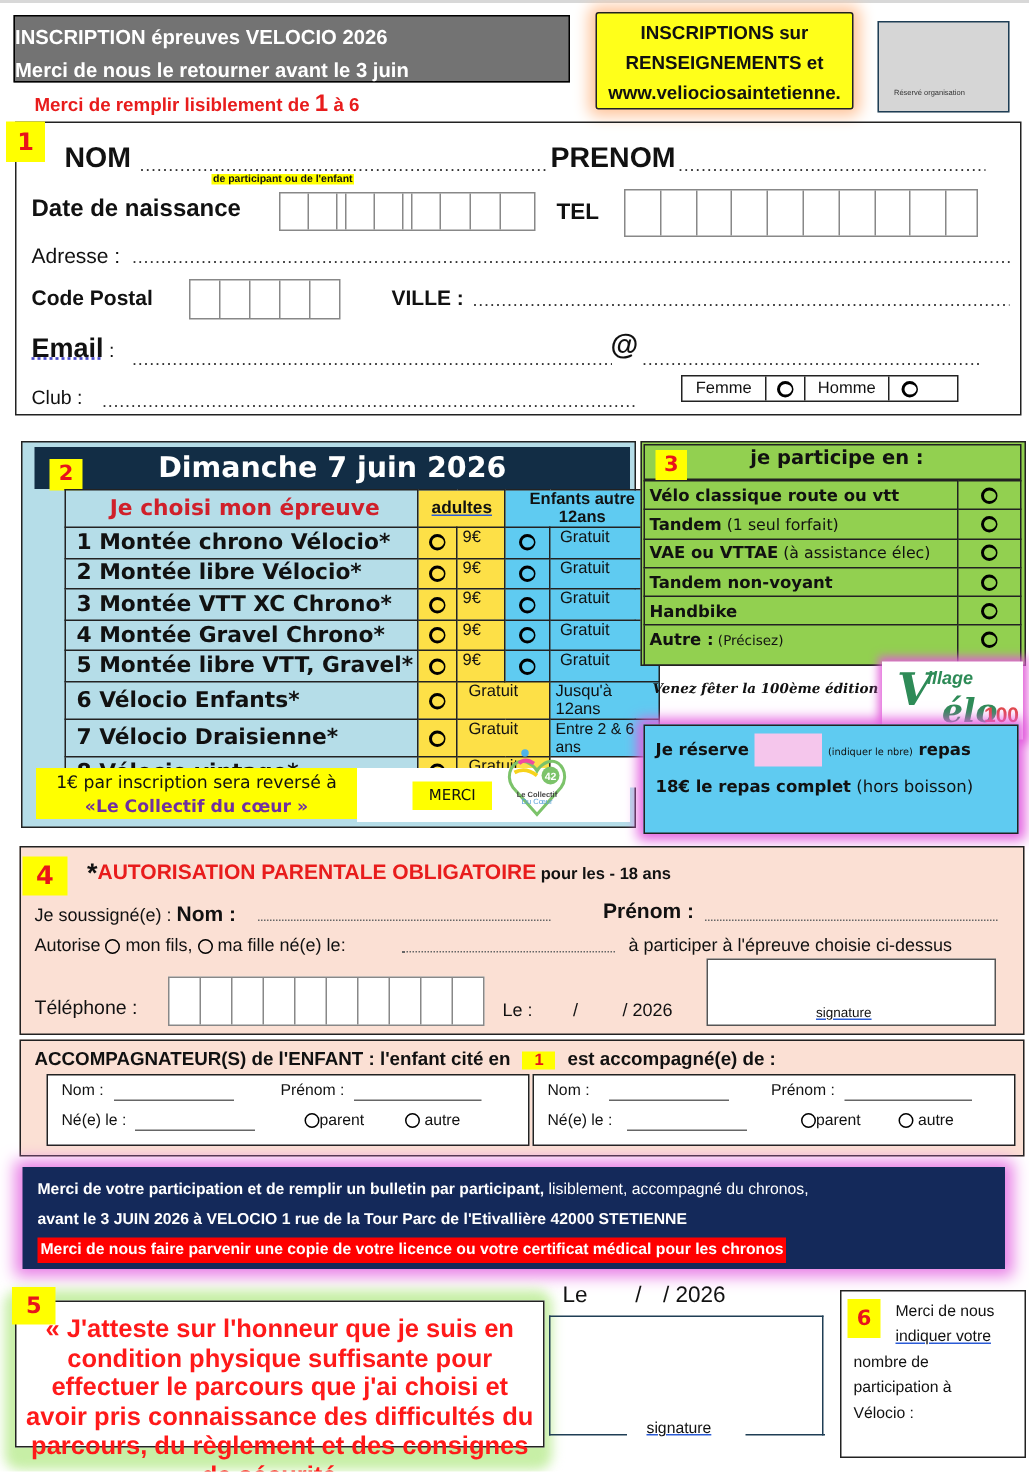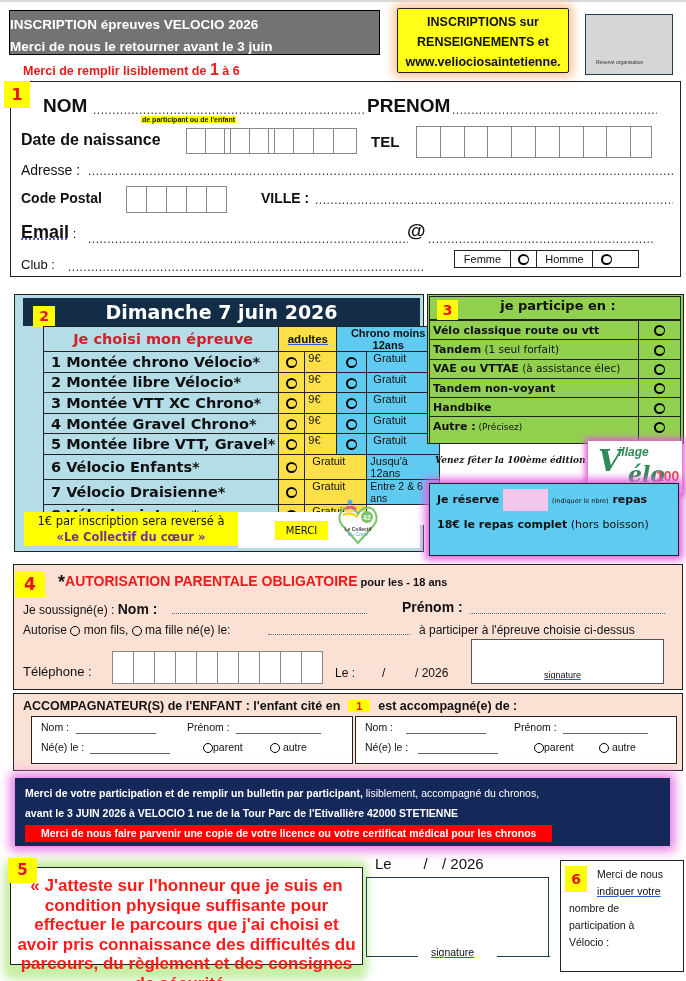--- a/index.html
+++ b/index.html
@@ -86,21 +86,21 @@
 
   
   .sec-acc { left:13px; top:693px; width:670px; height:78px; background:#fbe0d4; border:1.5px solid #222; }
   .acc-title { left:23px; top:699px; font-weight:bold; font-size:12.5px; white-space:nowrap; }
   .acc-title .ba { display:inline-block; background:#ffff00; color:#e8141b; width:22px; text-align:center; font-size:11px; margin:0 8px; }
   .acc-box { width:322px; height:48px; background:#fff; border:1.5px solid #222; font-size:10.5px; }
   .acc-box .r { position:absolute; white-space:nowrap; }
 
   
   .banner { left:15px; top:778px; width:655px; height:68px; background:#14295a; color:#fff; font-size:10.5px; padding:5px 10px; line-height:20px; box-shadow:0 0 10px 5px #e87ee6; }
-  .banner .red { background:#ff0000; font-weight:bold; padding:0 16px; display:inline-block; line-height:17px; }
+  .banner .red { background:#ff0000; font-weight:bold; padding:0 2px; display:inline-block; line-height:17px; }
 
   
   .sec5-shadow { left:3px; top:860px; width:365px; height:120px; background:#c7efa6; border-radius:10px; filter:blur(4px); }
   .sec5 { left:10px; top:867px; width:353px; height:98px; background:#fff; border:1.5px solid #222; color:#ff1a1a; font-weight:bold; font-size:17px; text-align:center; line-height:19.5px; padding:8px 4px 0 4px; }
   .b5 { left:8px; top:858px; width:29px; height:25px; line-height:25px; font-size:15px; }
   .date5 { left:375px; top:855px; font-size:15px; white-space:nowrap; }
   .sig5 { left:366px; top:877px; width:183px; height:80px; border:1.5px solid #1f3e55; border-bottom:none; }
   .sec6 { left:560px; top:860px; width:124px; height:112px; border:1.5px solid #222; font-size:10.5px; line-height:17px; }
   .b6 { left:565px; top:866px; width:22px; height:26px; line-height:26px; font-size:14px; }
 </style>
@@ -193,21 +193,21 @@
 
 <div class="abs sec2"></div>
 <div class="abs s2-head">Dimanche 7 juin 2026</div>
 <div class="abs badge b2">2</div>
 
 <table class="ev">
   <tbody>
       <tr>
     <td class="name hdr-ep">Je choisi mon épreuve</td>
     <td class="g" colspan="2" style="text-align:center;font-weight:bold;font-size:11.5px;"><span style="text-decoration:underline;text-decoration-color:#2a5bd6;">adultes</span></td>
-    <td class="b" colspan="2" style="text-align:center;font-weight:bold;font-size:11px;">Chrono moins 12ans</td>
+    <td class="b" colspan="2" style="text-align:center;font-weight:bold;font-size:11px;">Enfants autre 12ans</td>
   </tr>
   <tr>
     <td class="name">1 Montée chrono Vélocio*</td>
     <td class="g rc"><span class="radio"></span></td>
     <td class="g" style="width:32px;vertical-align:top;">9€</td>
     <td class="b rc" style="width:30px"><span class="radio"></span></td>
     <td class="b" style="padding-left:6px;vertical-align:top;">Gratuit</td>
   </tr>
   <tr>
     <td class="name">2 Montée libre Vélocio*</td>

